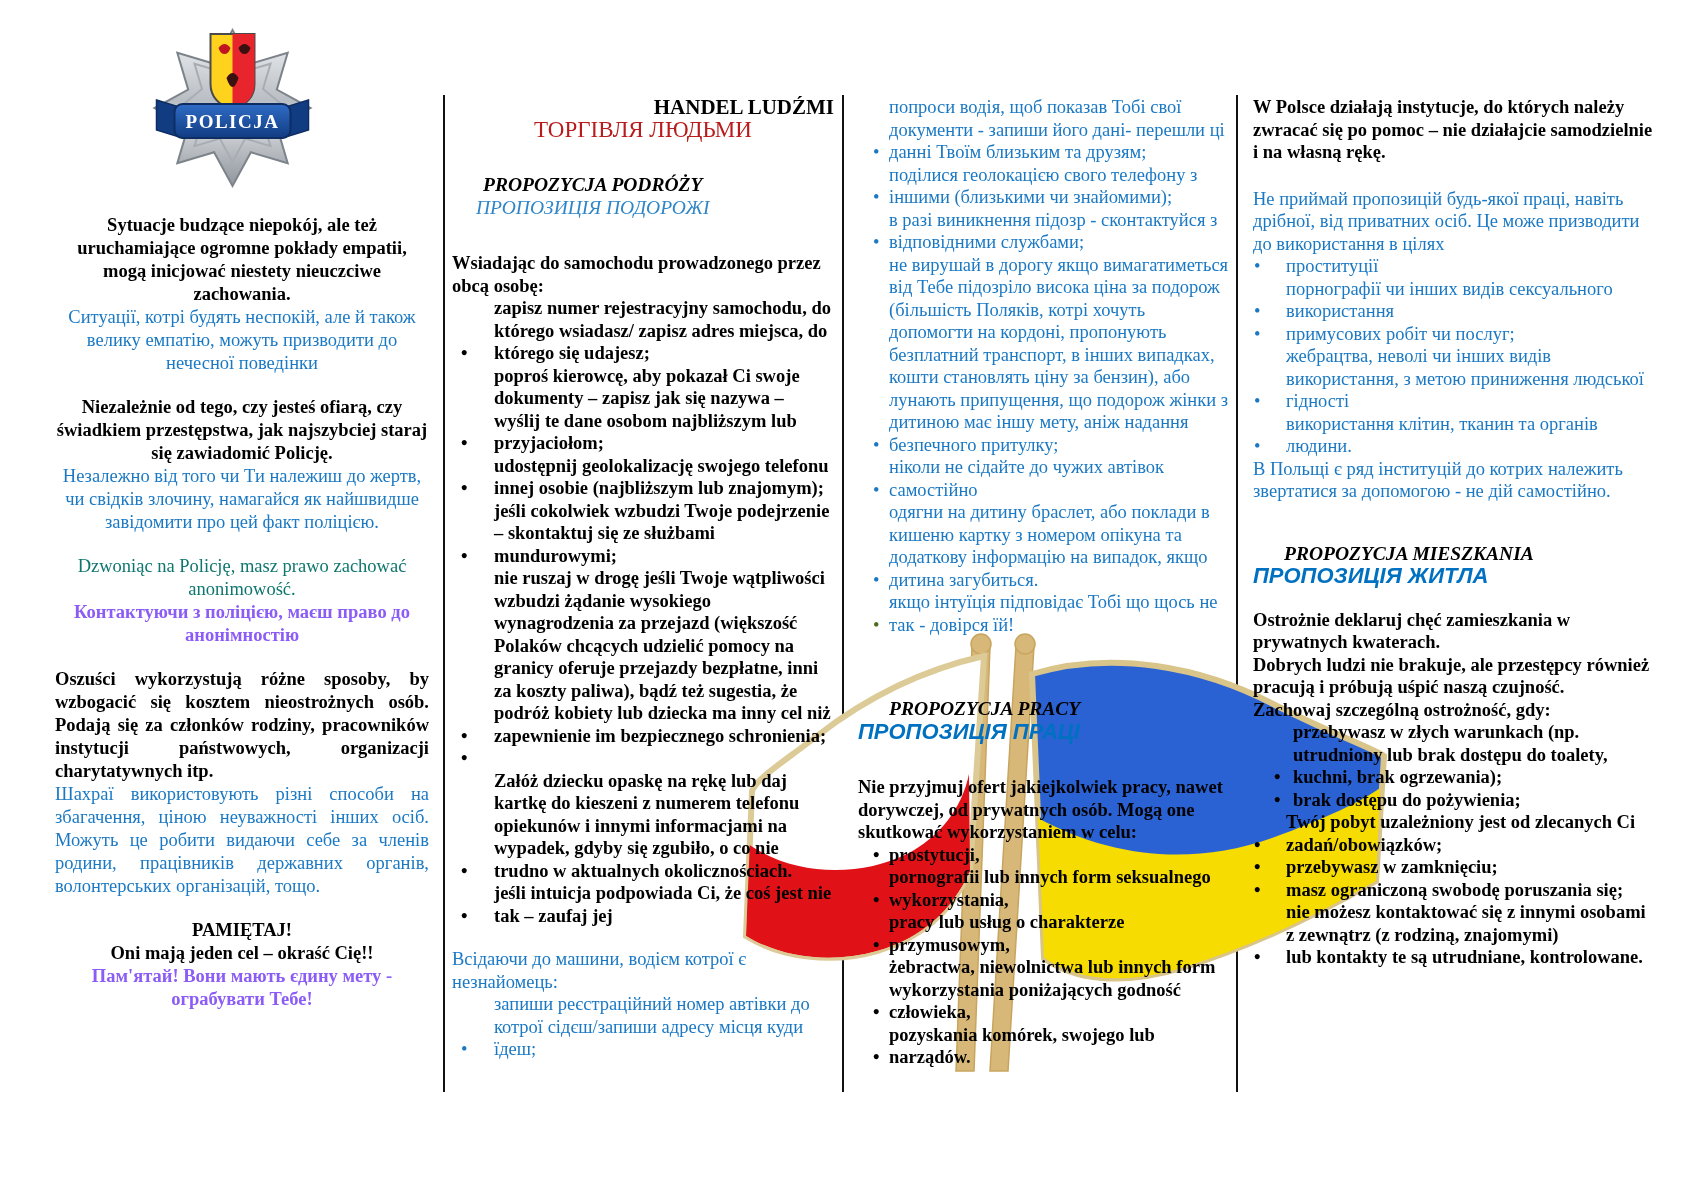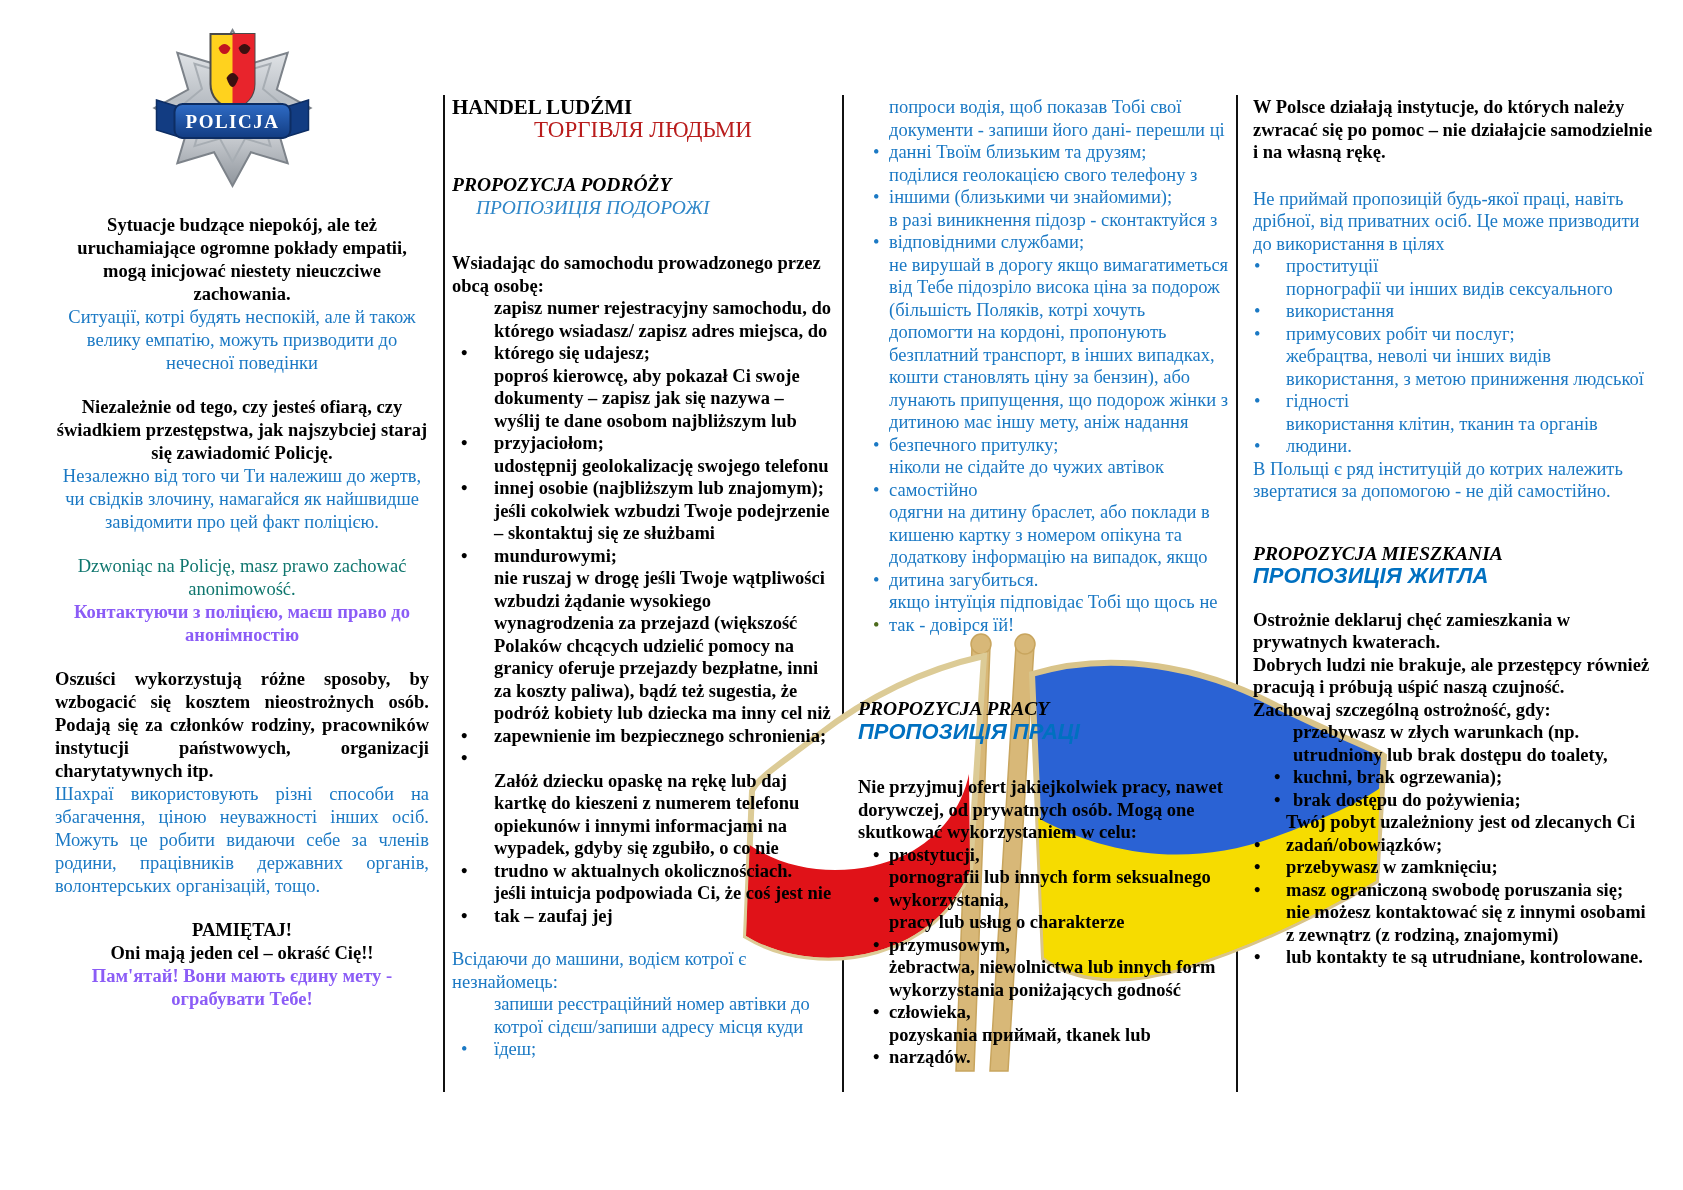--- a/index.html
+++ b/index.html
@@ -13,23 +13,23 @@
   #col3{left:858px;top:96px;width:372px;font-size:18.5px;line-height:22.5px;}
   #col4{left:1253px;top:96px;width:404px;font-size:18.5px;line-height:22.5px;}
   .b{font-weight:bold;}
   .blue{color:#1b79c4;}
   .blueb{color:#8b5cf6;font-weight:bold;}
   .red{color:#0f766e;font-weight:normal;}
   .just{text-align:justify;}
   .gap{height:21px;}
   .gap-s{height:12px;}
   h1,h2,p{margin:0;font-size:inherit;}
-  .doc-title{font-size:21px;font-weight:bold;text-align:left;}
+  .doc-title{font-size:21px;font-weight:bold;text-align:right;}
   .doc-title-ua{font-size:23px;color:#b91c1c;text-align:center;}
-  .sec-pl{font-weight:bold;font-style:italic;font-size:19.5px;}
+  .sec-pl{font-weight:bold;font-style:italic;font-size:19.5px;margin-left:31px;}
   .sec-ua-serif{font-style:italic;color:#2e86c8;font-size:19.5px;margin-left:24px;}
   .sec-ua-sans{font-family:"Liberation Sans",sans-serif;font-weight:bold;font-style:italic;
                color:#0070c0;font-size:22px;}
   
   .bi{display:flex;align-items:flex-end;}
   .bm{flex:0 0 auto;}
   .bm::before{content:"\2022";}
   .bt{flex:1 1 auto;white-space:pre-line;}
   .c2 .bm{width:42px;padding-left:9px;box-sizing:border-box;}
   .c3 .bm{width:31px;padding-left:15px;box-sizing:border-box;}
@@ -222,21 +222,21 @@
     <div class="bi b">
         <span class="bm"></span>
         <span class="bt">pracy lub usług o charakterze przymusowym,</span>
       </div>
     <div class="bi b">
         <span class="bm"></span>
         <span class="bt">żebractwa, niewolnictwa lub innych form wykorzystania poniżających godność człowieka,</span>
       </div>
     <div class="bi b">
         <span class="bm"></span>
-        <span class="bt">pozyskania приймай, tkanek lub narządów.</span>
+        <span class="bt">pozyskania komórek, swojego lub narządów.</span>
       </div>
   </div>
 
   <div class="col c4" id="col4">
     <p class="b">W Polsce działają instytucje, do których należy zwracać się po pomoc – nie działajcie samodzielnie i na własną rękę.</p>
     <div class="gap-s"></div>
       <div class="gap-s"></div>
     <p class="blue">Не приймай пропозицій будь-якої праці, навіть дрібної, від приватних осіб. Це може призводити до використання в цілях</p>
     <div class="bi blue ua-li">
         <span class="bm"></span>

